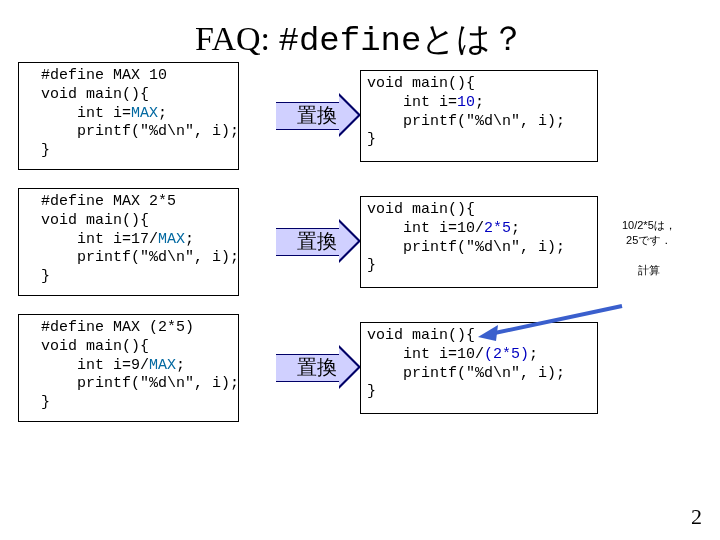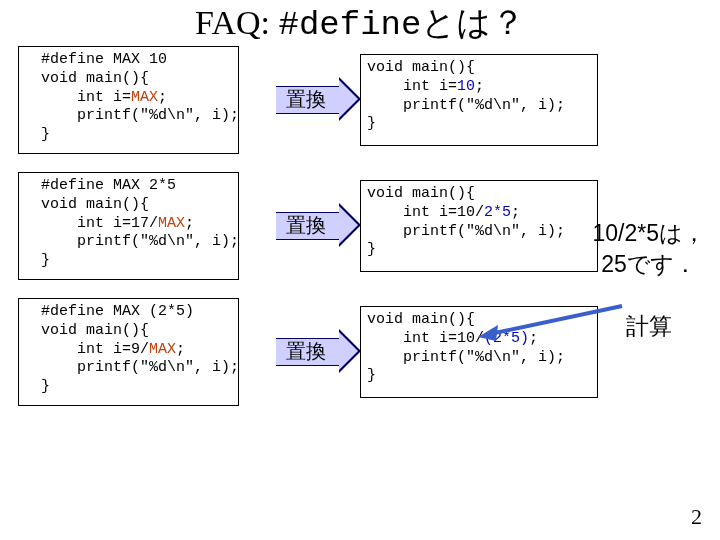--- a/index.html
+++ b/index.html
@@ -13,20 +13,21 @@
     overflow: hidden;
   }
   .slide {
     position: relative;
     width: 720px;
     height: 540px;
   }
   .title {
     text-align: center;
     font-size: 34px;
+    padding-top: 16px;
     font-family: "Times New Roman", serif;
   }
   .title .mono {
     font-family: "Courier New", monospace;
   }
   .bullet {
     font-size: 23px;
     margin: 22px 0 10px 42px;
   }
   .rows {
@@ -47,21 +48,21 @@
   }
   .left { left: 0; top: 0; width: 221px; height: 108px; padding-left: 22px; }
   .right { left: 342px; top: 8px; width: 238px; height: 92px; }
   pre {
     margin: 0;
     font-family: "Courier New", monospace;
     font-size: 15px;
     line-height: 1.25;
     white-space: pre;
   }
-  .max { color: #c2410c; }
+  .max { color: #0369a1; }
   .repl { color: #0000c0; text-align: right; }
   .arrow-wrap {
     position: absolute;
     left: 258px;
     top: 28px;
     width: 84px;
     height: 50px;
   }
   .arrow-shaft {
     position: absolute;
@@ -83,30 +84,30 @@
     content: "";
     position: absolute;
     left: -22px; top: -19px;
     width: 0; height: 0;
     border-top: 19px solid transparent;
     border-bottom: 19px solid transparent;
     border-left: 19px solid #d0d0ff;
   }
   .arrow-label {
     position: absolute;
-    left: 10px; top: 12px;
+    left: 21px; top: 12px;
     font-size: 20px;
     z-index: 2;
   }
   .note {
     position: absolute;
     left: 590px;
     top: 218px;
     width: 118px;
-    font-size: 23px;
+    font-size: 11px;
     text-align: center;
     line-height: 1.35;
   }
   .note-arrow {
     position: absolute;
     pointer-events: none;
   }
   .pagenum {
     position: absolute;
     right: 18px;

